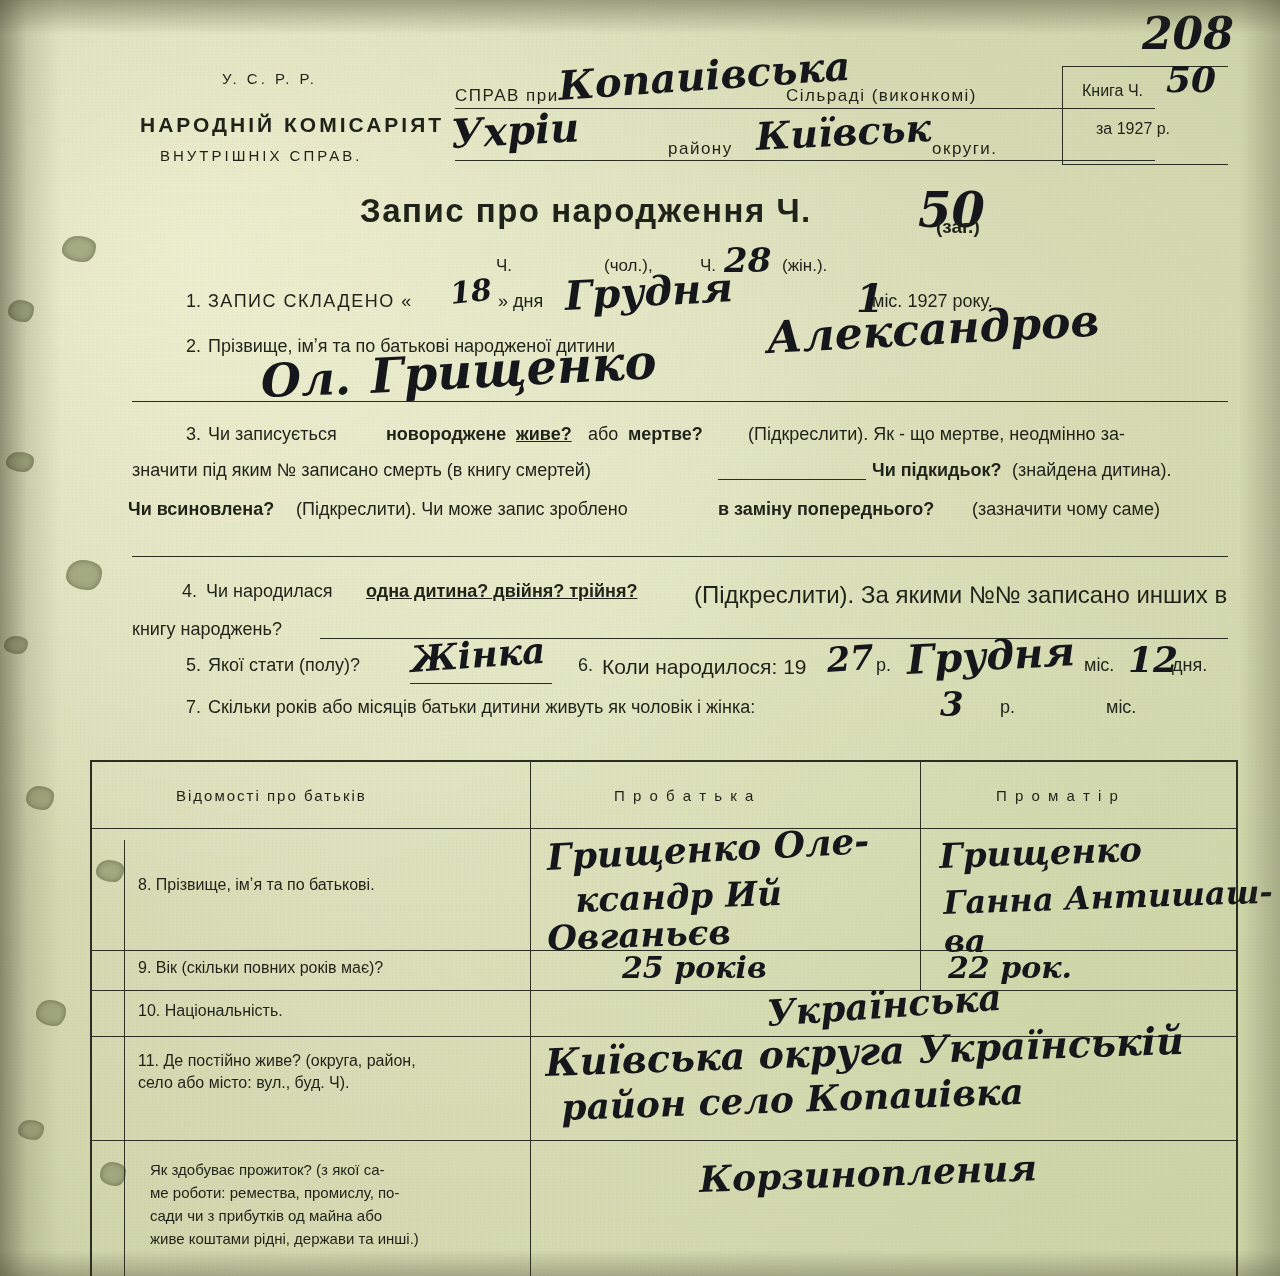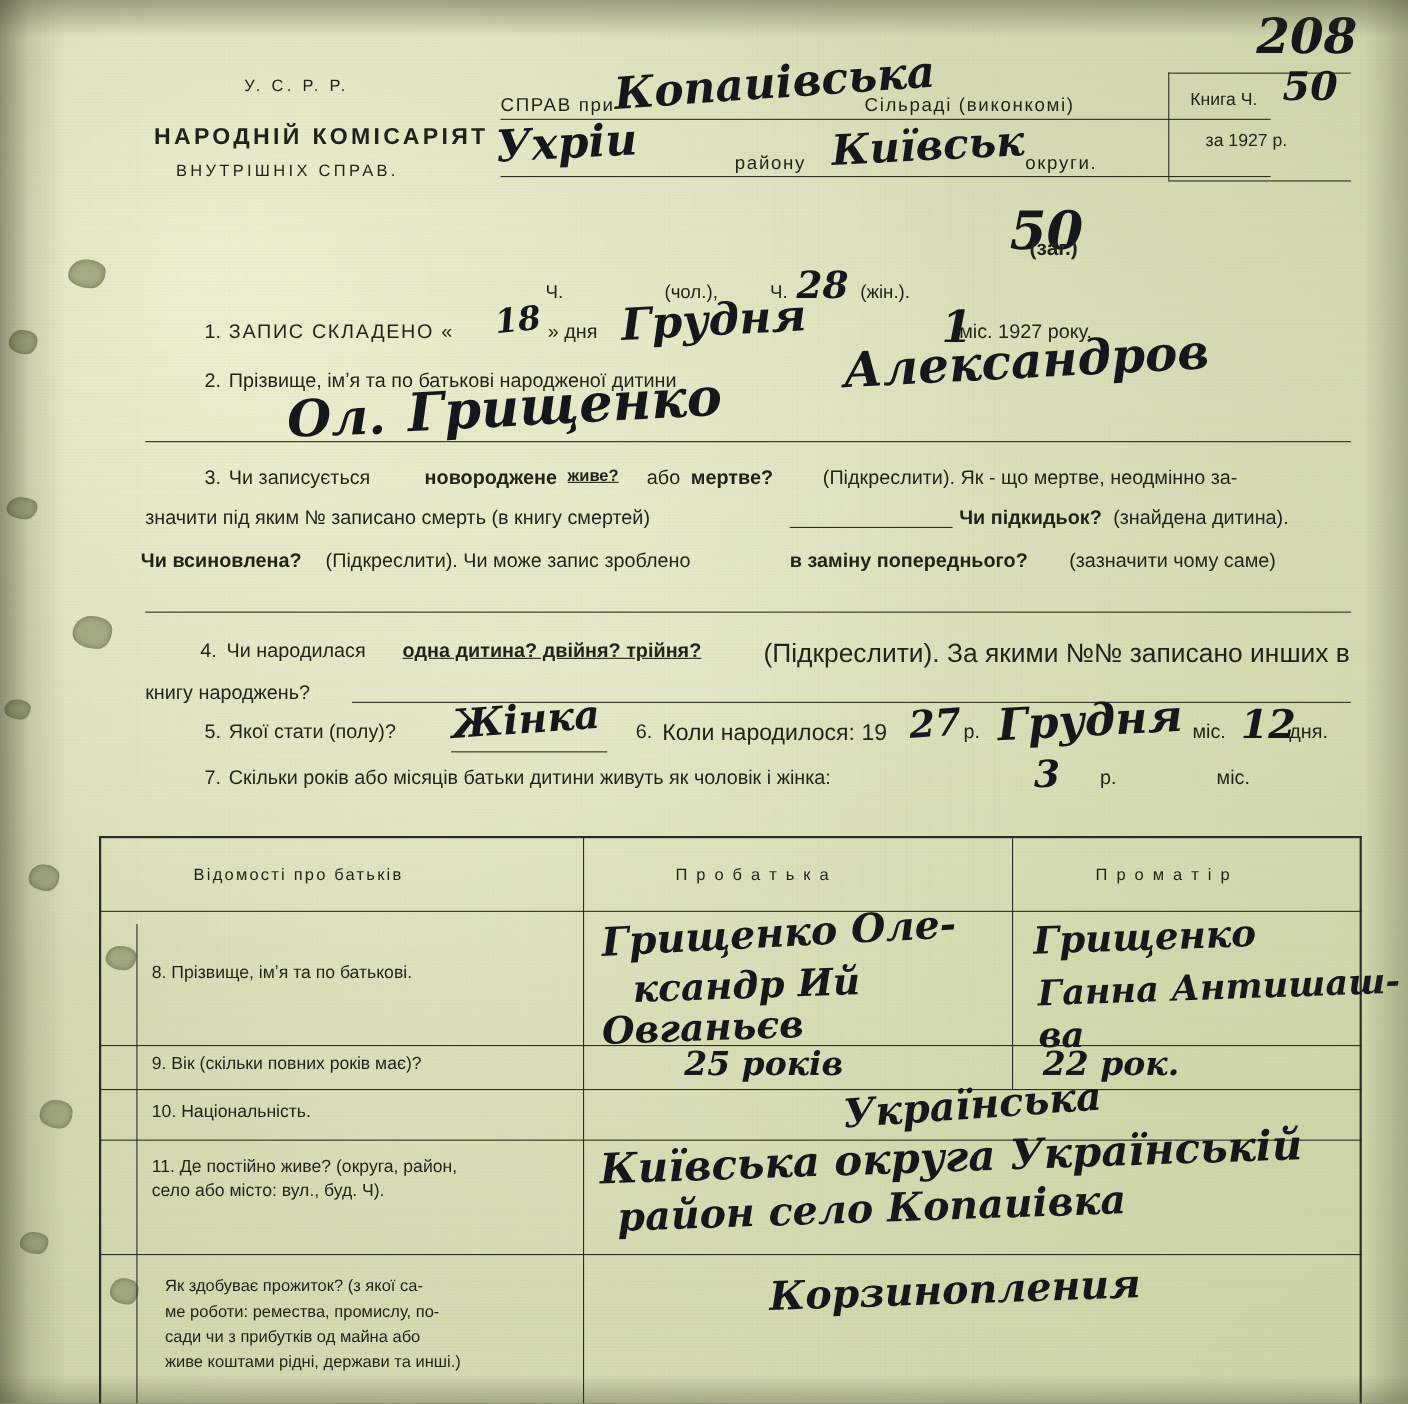--- a/index.html
+++ b/index.html
@@ -143,20 +143,21 @@
 
   <div class="line" style="left:1062px; top:66px; width:166px;"></div>
   <div class="vline" style="left:1062px; top:66px; height:98px;"></div>
   <div class="line" style="left:1062px; top:164px; width:166px;"></div>
   <div class="pt" style="left:1082px; top:82px; font-size:16px;">Книга Ч.</div>
   <div class="hw" style="left:1166px; top:58px; font-size:36px;">50</div>
   <div class="pt" style="left:1096px; top:120px; font-size:16px;">за 1927 р.</div>
 
   <div class="hw" style="left:1142px; top:8px; font-size:44px;">208</div>
 
+  <div class="pt b sp1" style="left:360px; top:192px; font-size:33px;">Запис про народження Ч.</div>
   <div class="hw" style="left:918px; top:182px; font-size:48px;">50</div>
   <div class="pt b" style="left:936px; top:216px; font-size:19px;">(заг.)</div>
 
   <div class="pt" style="left:496px; top:256px; font-size:17px;">Ч.</div>
   <div class="pt" style="left:604px; top:256px; font-size:17px;text-align:right;">(чол.),</div>
   <div class="pt" style="left:700px; top:256px; font-size:17px;">Ч.</div>
   <div class="hw" style="left:724px; top:240px; font-size:34px;">28</div>
   <div class="pt" style="left:782px; top:256px; font-size:17px;">(жін.).</div>
 
   <div class="pt" style="left:186px; top:291px; font-size:18px;">1.</div>
@@ -170,21 +171,21 @@
   <div class="pt" style="left:186px; top:336px; font-size:18px;">2.</div>
   <div class="pt" style="left:208px; top:336px; font-size:18px;">Прізвище, імʼя та по батькові народженої дитини</div>
   <div class="hw" style="left:768px; top:312px; font-size:44px; transform:rotate(-3deg);">Александров</div>
   <div class="hw" style="left:262px; top:354px; font-size:46px; transform:rotate(-2deg);">Ол.</div>
   <div class="hw" style="left:372px; top:348px; font-size:48px; transform:rotate(-3deg);">Грищенко</div>
   <div class="line" style="left:132px; top:401px; width:1096px;"></div>
 
   <div class="pt" style="left:186px; top:424px; font-size:18px;">3.</div>
   <div class="pt" style="left:208px; top:424px; font-size:18px;">Чи записується</div>
   <div class="pt b" style="left:386px; top:424px; font-size:18px;">новороджене</div>
-  <div class="pt b u" style="left:516px; top:424px; font-size:15px;">живе?</div>
+  <div class="pt b u" style="left:516px; top:424px; font-size:18px;">живе?</div>
   <div class="pt" style="left:588px; top:424px; font-size:18px;">або</div>
   <div class="pt b" style="left:628px; top:424px; font-size:18px;">мертве?</div>
   <div class="pt" style="left:132px; top:460px; font-size:18px;">значити під яким № записано смерть (в книгу смертей)</div>
 
   <div class="pt" style="left:748px; top:424px; font-size:18px;">(Підкреслити). Як - що мертве, неодмінно за-</div>
   <div class="line" style="left:718px; top:479px; width:148px;"></div>
   <div class="pt b" style="left:872px; top:460px; font-size:18px;">Чи підкидьок?</div>
   <div class="pt" style="left:1012px; top:460px; font-size:18px;">(знайдена дитина).</div>
 
   <div class="pt b" style="left:128px; top:499px; font-size:18px;">Чи всиновлена?</div>

